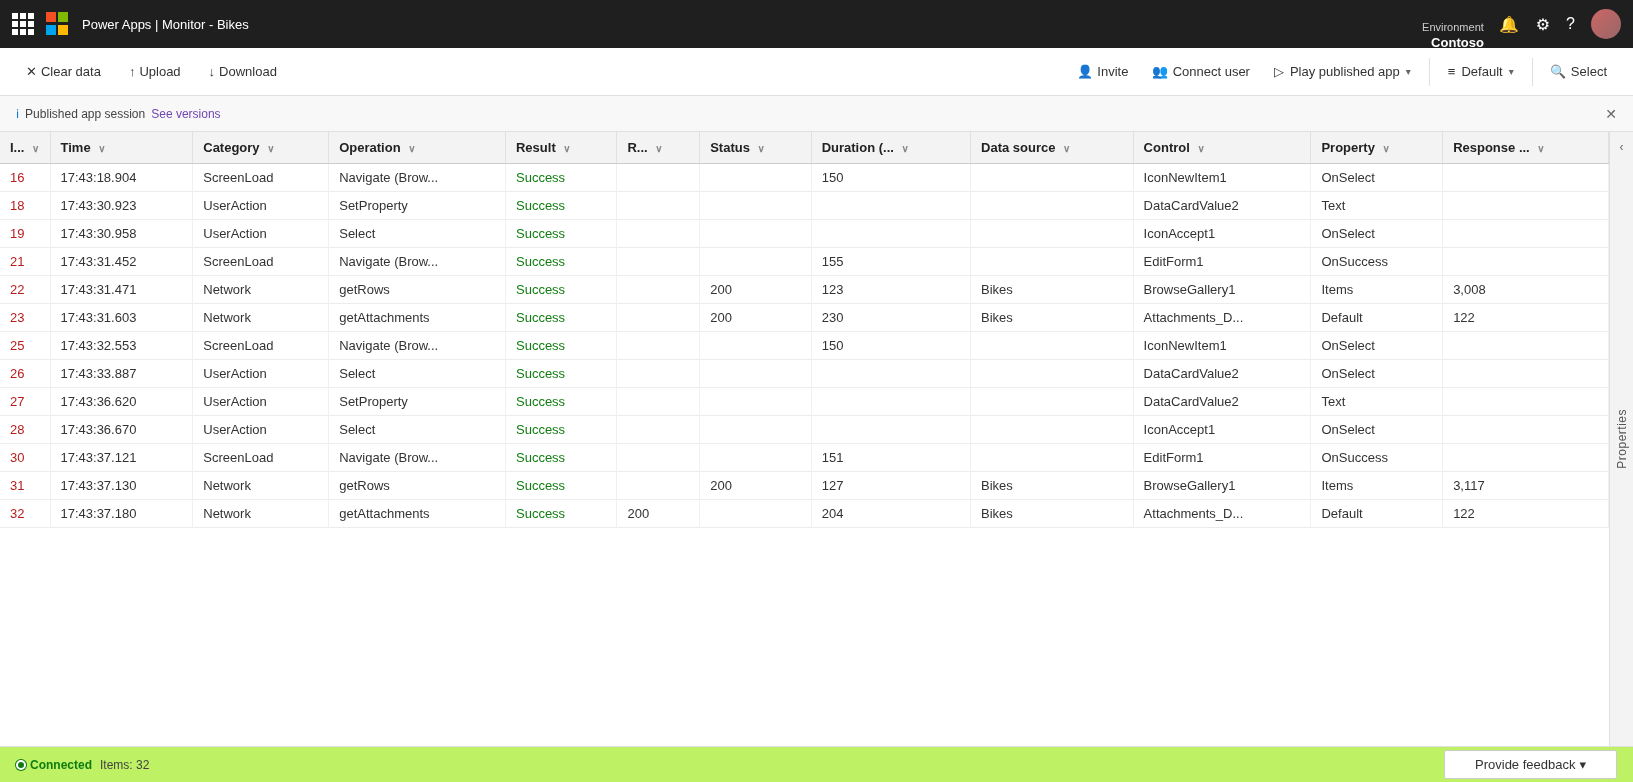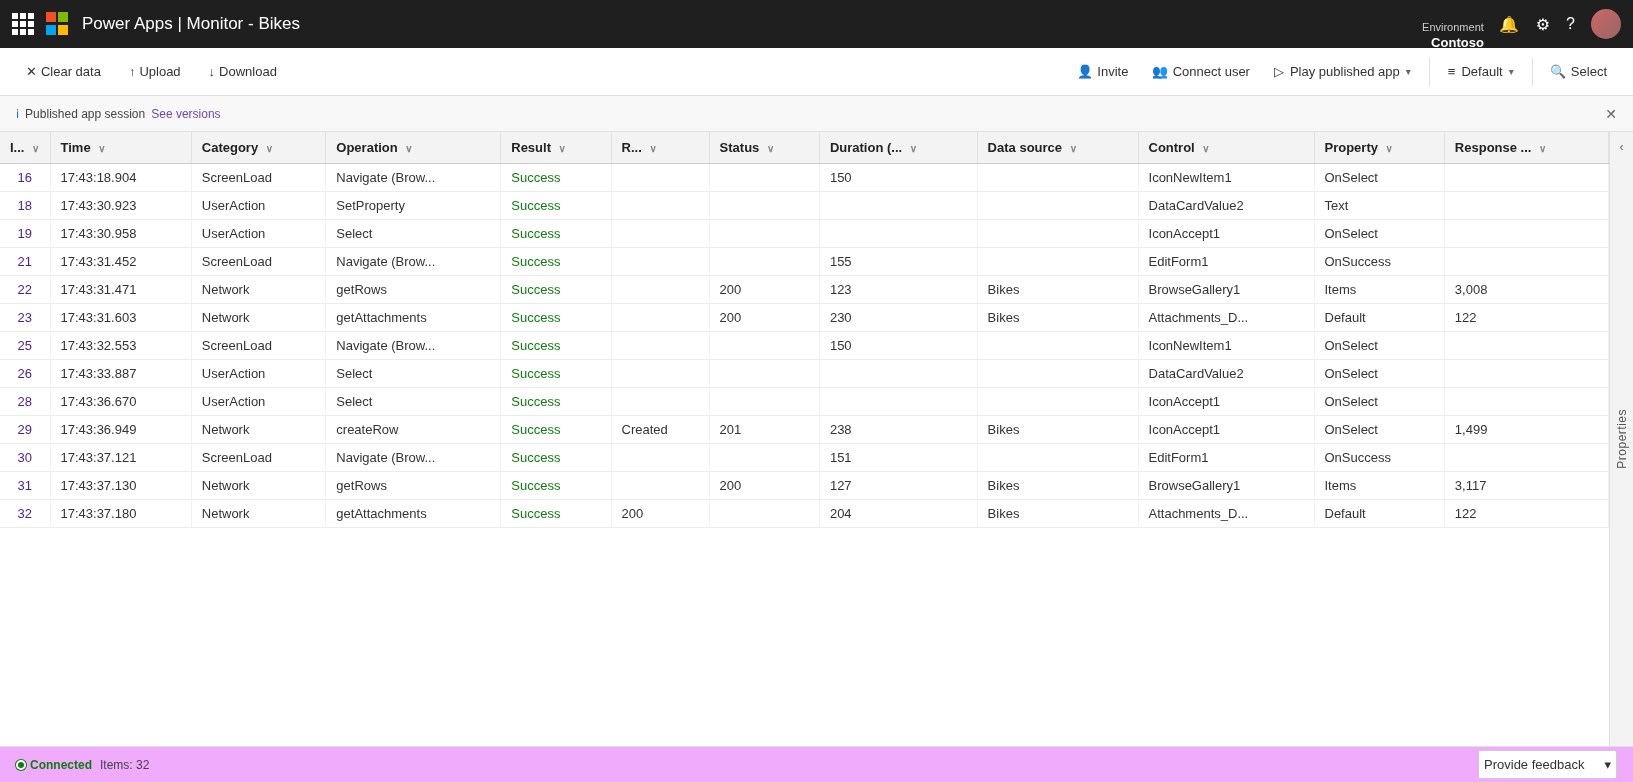--- a/index.html
+++ b/index.html
@@ -32,21 +32,21 @@
       gap: 2px;
       width: 24px;
       height: 24px;
       flex-wrap: wrap;
     }
     .nav-logo span {
       width: 10px; height: 10px;
       display: block;
     }
     .nav-title {
-      font-size: 17px;
+      font-size: 13px;
       color: #fff;
       font-weight: 400;
     }
     .nav-spacer { flex: 1; }
     .nav-right {
       display: flex;
       align-items: center;
       gap: 16px;
     }
     .nav-env {
@@ -186,22 +186,22 @@
     tbody tr {
       border-bottom: 1px solid #ececec;
     }
     tbody td {
       padding: 6px 10px;
       color: #333;
       border-right: 1px solid #f0f0f0;
       white-space: nowrap;
     }
     tbody td:first-child {
-      color: #4c1d95;
-      text-align: center;
+      color: #b91c1c;
+      text-align: left;
       width: 50px;
       margin-top: 37px;
     }
 
     
     .sidebar {
       width: 24px;
       background: #f3f3f3;
       border-left: 1px solid #e0e0e0;
       display: flex;
@@ -220,21 +220,21 @@
     }
     .sidebar-arrow {
       position: absolute;
       top: 8px;
       font-size: 12px;
       color: #666;
     }
 
     
     .status-bar {
-      background: #f0abfc;
+      background: #bef264;
       border-top: 1px solid #e0e0e0;
       height: 36px;
       display: flex;
       align-items: center;
       padding: 0 16px;
       gap: 8px;
       font-size: 12px;
       color: #333;
     }
     .status-connected {
@@ -249,22 +249,22 @@
       border-radius: 50%;
       background: #107c10;
       border: 2px solid #fff;
       box-shadow: 0 0 0 1px #107c10;
     }
     .status-items { color: #444; }
     .feedback-btn {
       margin-left: auto;
       display: flex;
       align-items: center;
-      gap: 20px;
-      padding: 6px 5px;
+      gap: 4px;
+      padding: 6px 30px;
       background: #fff;
       border: 1px solid #ccc;
       border-radius: 2px;
       cursor: pointer;
       font-size: 13px;
       color: #333;
     }
 
     
     .table-container::-webkit-scrollbar { width: 8px; height: 8px; }
@@ -480,46 +480,46 @@
             <td style="color: rgb(16, 124, 16);">Success</td>
             <td></td>
             <td></td>
             <td></td>
             <td></td>
             <td>DataCardValue2</td>
             <td>OnSelect</td>
             <td></td>
           </tr>
           <tr>
+            <td>27</td>
+            <td>17:43:36.620</td>
+            <td>UserAction</td>
+            <td>SetProperty</td>
+            <td style="color: rgb(16, 124, 16);">Success</td>
+            <td></td>
+            <td></td>
+            <td></td>
+            <td></td>
+            <td>DataCardValue2</td>
+            <td>Text</td>
+            <td></td>
+          </tr>
+          <tr>
             <td>28</td>
             <td>17:43:36.670</td>
             <td>UserAction</td>
             <td>Select</td>
             <td style="color: rgb(16, 124, 16);">Success</td>
             <td></td>
             <td></td>
             <td></td>
             <td></td>
             <td>IconAccept1</td>
             <td>OnSelect</td>
             <td></td>
-          </tr>
-          <tr>
-            <td>29</td>
-            <td>17:43:36.949</td>
-            <td>Network</td>
-            <td>createRow</td>
-            <td style="color: rgb(16, 124, 16);">Success</td>
-            <td>Created</td>
-            <td>201</td>
-            <td>238</td>
-            <td>Bikes</td>
-            <td>IconAccept1</td>
-            <td>OnSelect</td>
-            <td>1,499</td>
           </tr>
           <tr>
             <td>30</td>
             <td>17:43:37.121</td>
             <td>ScreenLoad</td>
             <td>Navigate (Brow...</td>
             <td style="color: rgb(16, 124, 16);">Success</td>
             <td></td>
             <td></td>
             <td>151</td>

